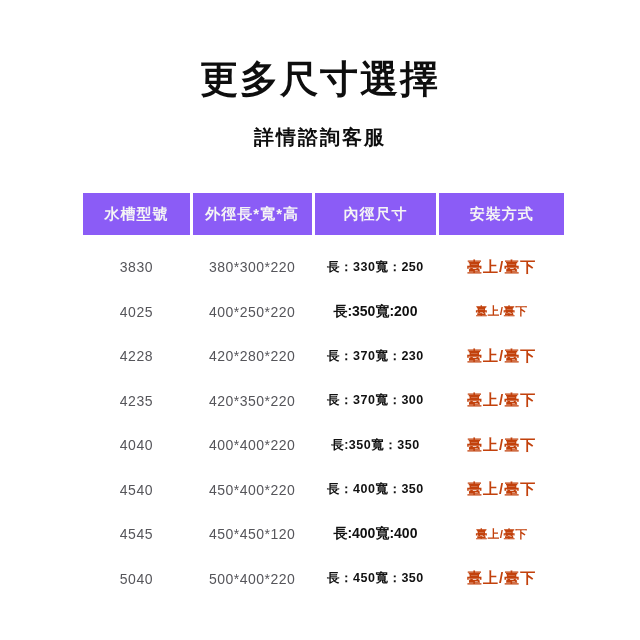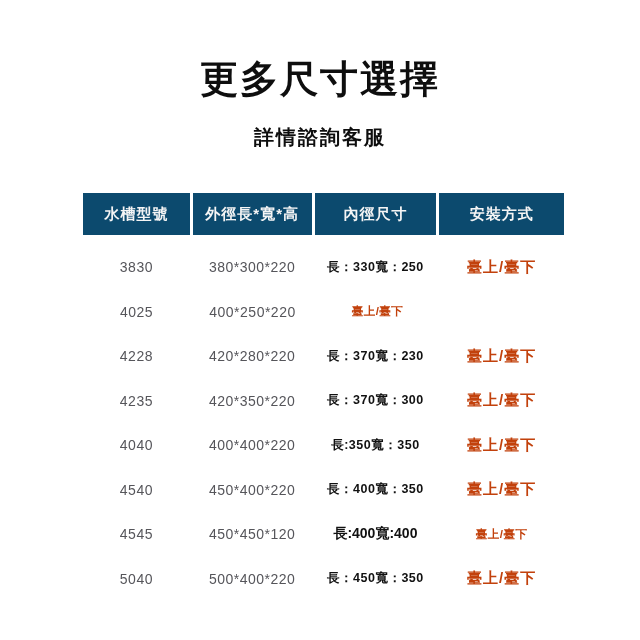--- a/index.html
+++ b/index.html
@@ -31,21 +31,21 @@
     width: 481px;
     margin: 45px 0 0 83px;
   }
 
   .thead {
     display: flex;
     gap: 3px;
   }
   .th {
     height: 42px;
-    background: #0c4a6e;
+    background: #8b5cf6;
     color: #f5f5f5;
     font-size: 15px;
     font-weight: 700;
     display: flex;
     align-items: center;
     justify-content: center;
     letter-spacing: 1px;
   }
 
   .c1 { width: 107px; }
@@ -109,20 +109,21 @@
       <div class="tr">
         <div class="td model c1">3830</div>
         <div class="td outer c2">380*300*220</div>
         <div class="td inner c3">長：330寬：250</div>
         <div class="td install c4">臺上/臺下</div>
       </div>
 
       <div class="tr compact-inner small-install">
         <div class="td model c1">4025</div>
         <div class="td outer c2">400*250*220</div>
+        <div class="td inner c3">長:350寬:200</div>
         <div class="td install c4">臺上/臺下</div>
       </div>
 
       <div class="tr">
         <div class="td model c1">4228</div>
         <div class="td outer c2">420*280*220</div>
         <div class="td inner c3">長：370寬：230</div>
         <div class="td install c4">臺上/臺下</div>
       </div>
 

